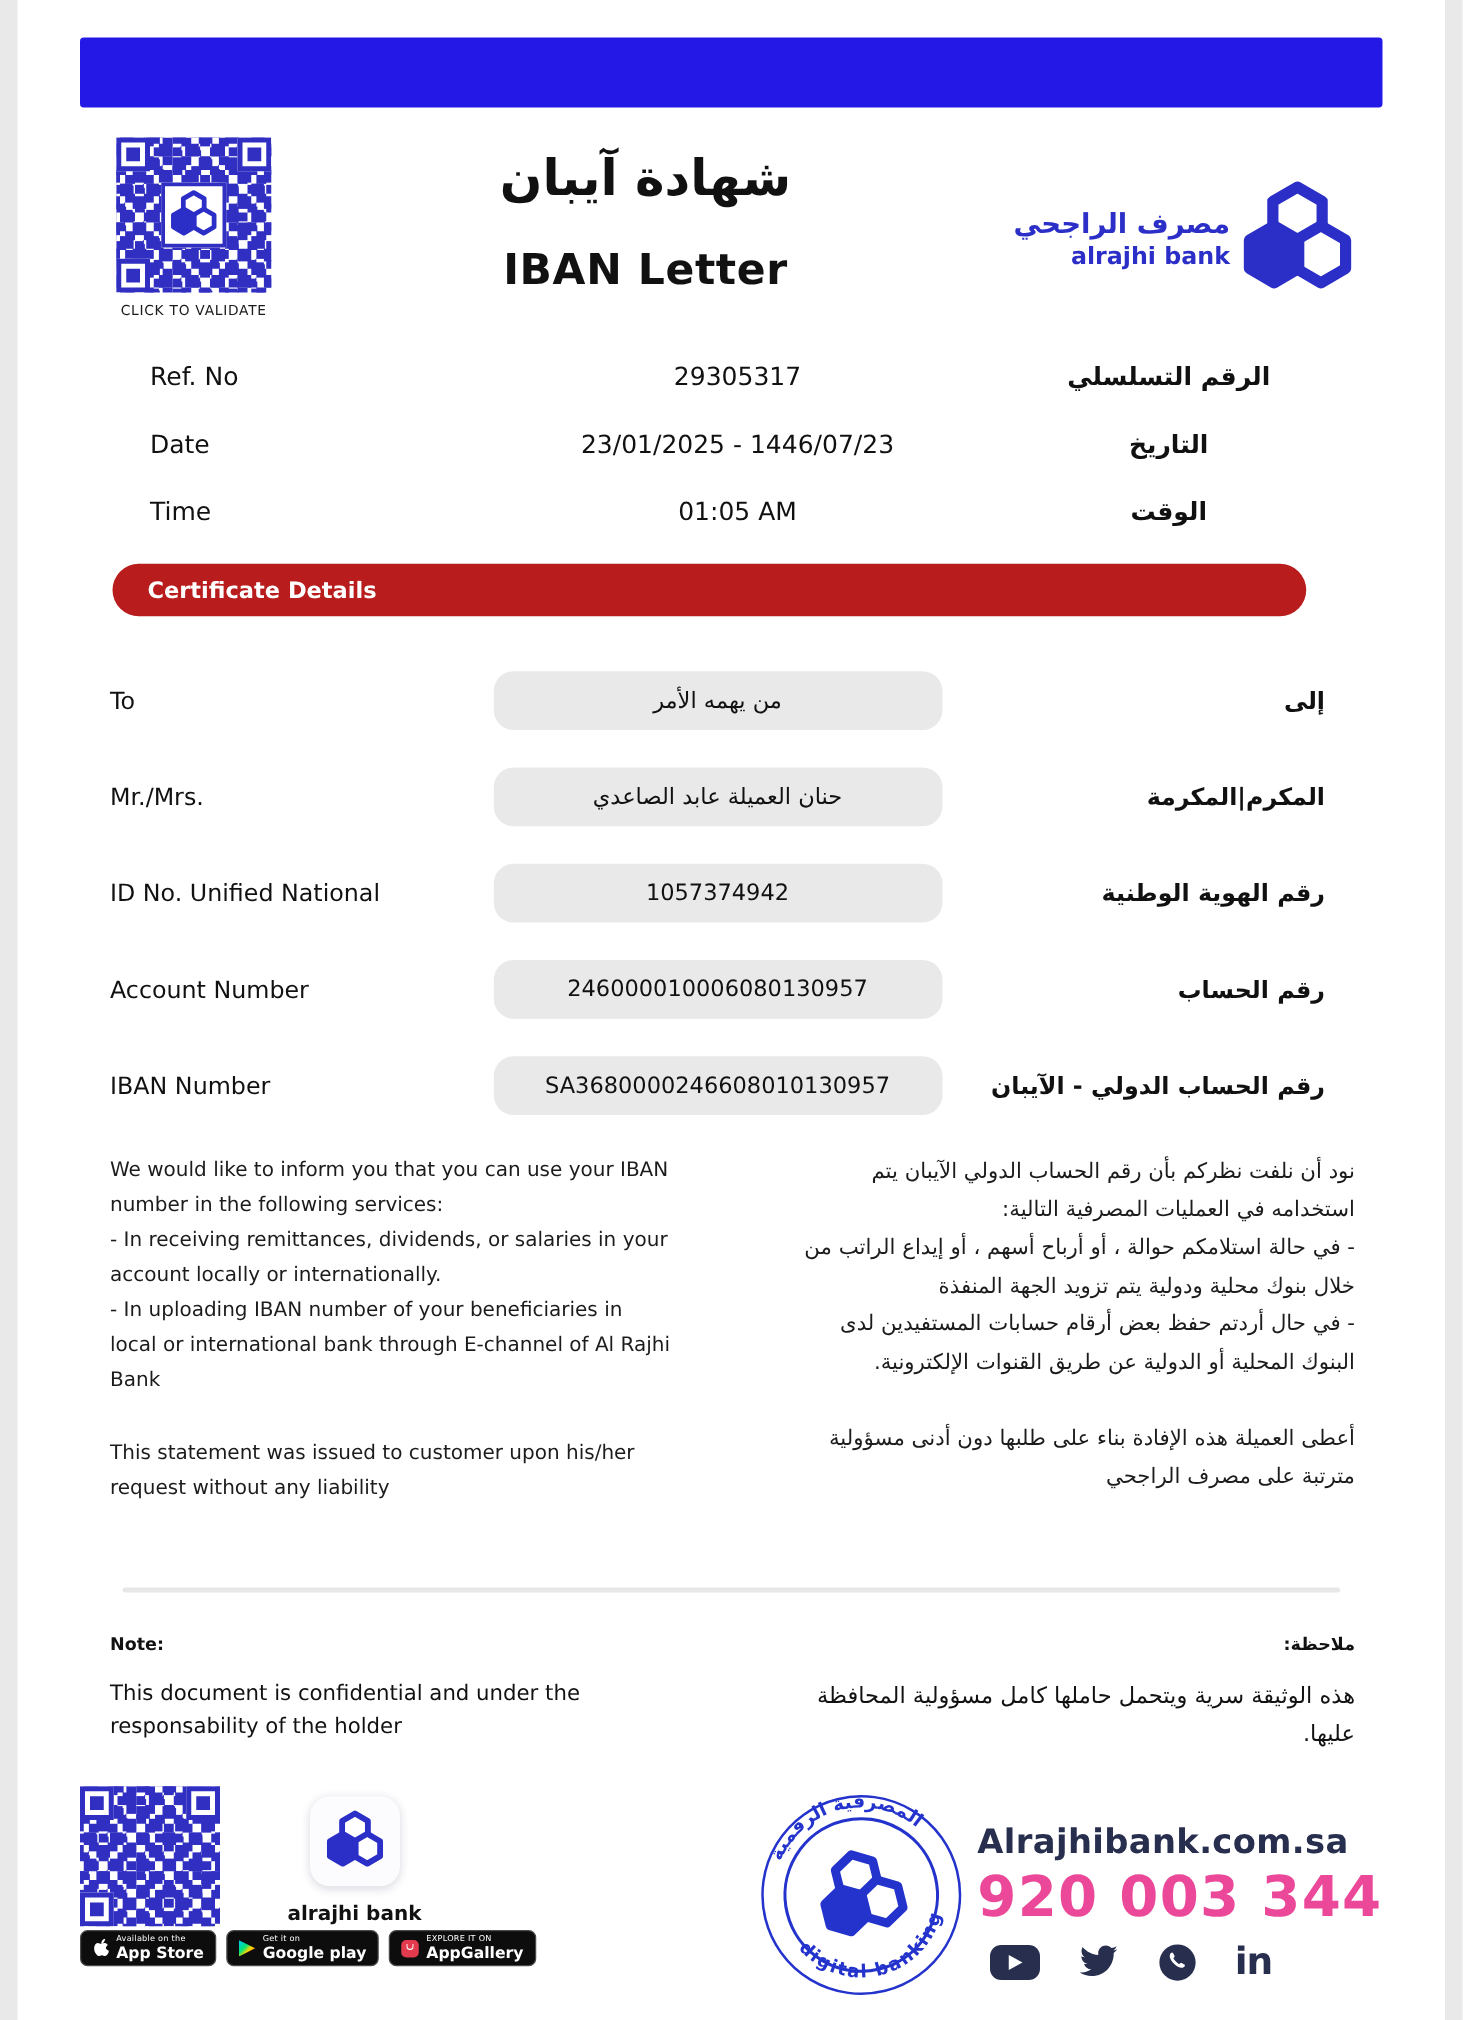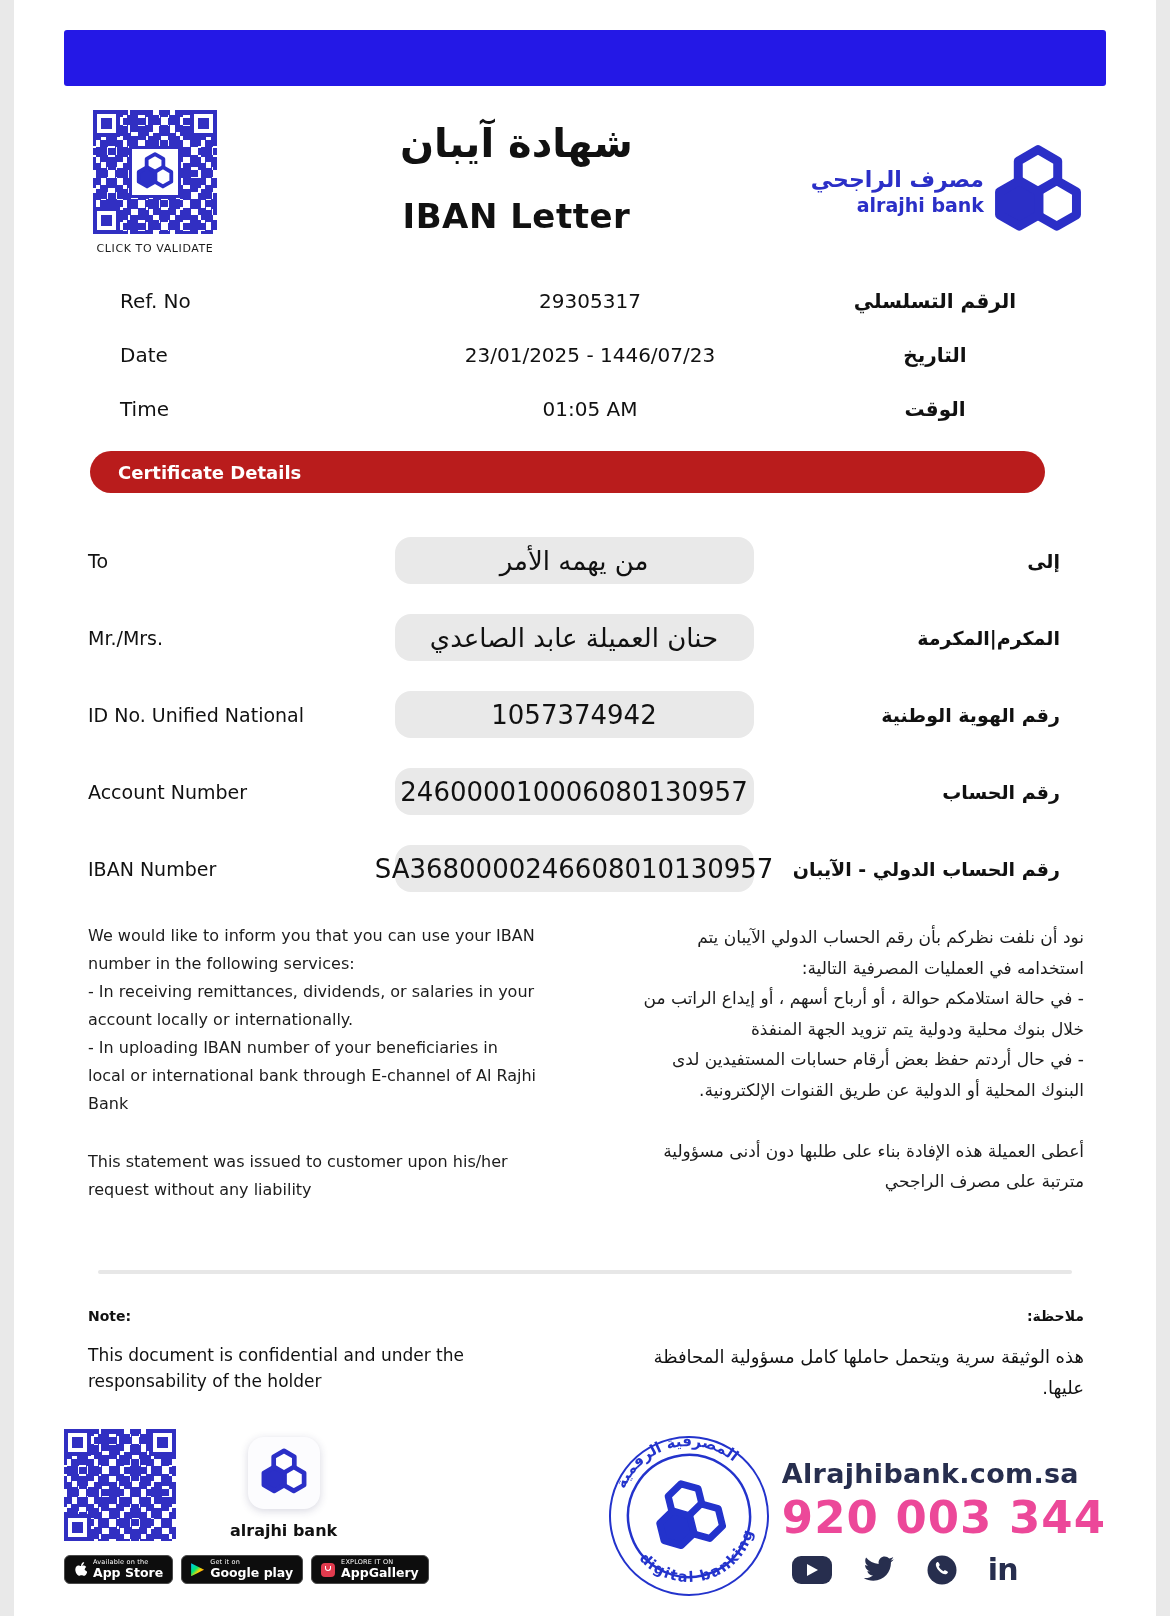--- a/index.html
+++ b/index.html
@@ -60,21 +60,21 @@
     font-size:18px; font-weight:bold;
   }
 
   
   .details { margin:44px 96px 0 74px; }
   .detail-row { display:grid; grid-template-columns:285px 1fr 285px; align-items:center; margin-bottom:30px; }
   .detail-label { font-size:19px; font-weight:500; }
   .detail-ar { font-size:19px; font-weight:bold; text-align:right; direction:rtl; }
   .value-pill {
     width:359px; height:47px; margin:0 auto; background:#e9e9e9; border-radius:16px;
-    display:flex; align-items:center; justify-content:center; font-size:26px;
+    display:flex; align-items:center; justify-content:center; font-size:18px;
   }
 
   
   .paras { display:grid; grid-template-columns:1fr 1fr; column-gap:96px; margin:28px 72px 0 74px; }
   .para-en { font-size:16px; line-height:1.75; color:#1c1c1c; }
   .para-ar { font-size:17px; line-height:1.8; direction:rtl; text-align:right; color:#1c1c1c; }
   .para-gap { margin-top:30px; }
 
   .divider { height:4px; background:#e7e7e7; border-radius:2px; margin:66px 84px 0; }
 
@@ -88,21 +88,21 @@
   
   .footer { margin:26px 50px 0; display:flex; justify-content:space-between; align-items:flex-start; }
   .f-left-row { display:flex; gap:54px; align-items:flex-start; }
   .qr-small { width:112px; height:112px; }
   .app-tile-wrap { text-align:center; padding-top:8px; }
   .app-tile {
     width:72px; height:72px; border-radius:16px; background:#fcfcfe;
     box-shadow:0 2px 8px rgba(40,40,90,.18); display:flex; align-items:center; justify-content:center; margin:0 auto;
   }
   .app-name { margin-top:12px; font-size:16px; font-weight:bold; color:#111; }
-  .badges { display:flex; gap:8px; margin-top:14px; }
+  .badges { display:flex; gap:8px; margin-top:3px; }
   .badge {
     height:29px; background:#0d0d0d; border:1px solid #4a4a4a; border-radius:6px;
     color:#fff; display:flex; align-items:center; gap:6px; padding:0 9px;
   }
   .badge-txt { display:flex; flex-direction:column; line-height:1.15; }
   .badge-top { font-size:6.5px; letter-spacing:.2px; }
   .badge-bottom { font-size:12.5px; font-weight:bold; white-space:nowrap; }
   .play-tri { width:13px; height:13px; clip-path:polygon(0 0,100% 50%,0 100%);
     background:linear-gradient(135deg,#00c3ff 0%,#00e676 40%,#ffd500 62%,#ff3a44 100%); }
   .gallery-ic { width:14px; height:14px; background:#e23b4e; border-radius:4px; position:relative; }

